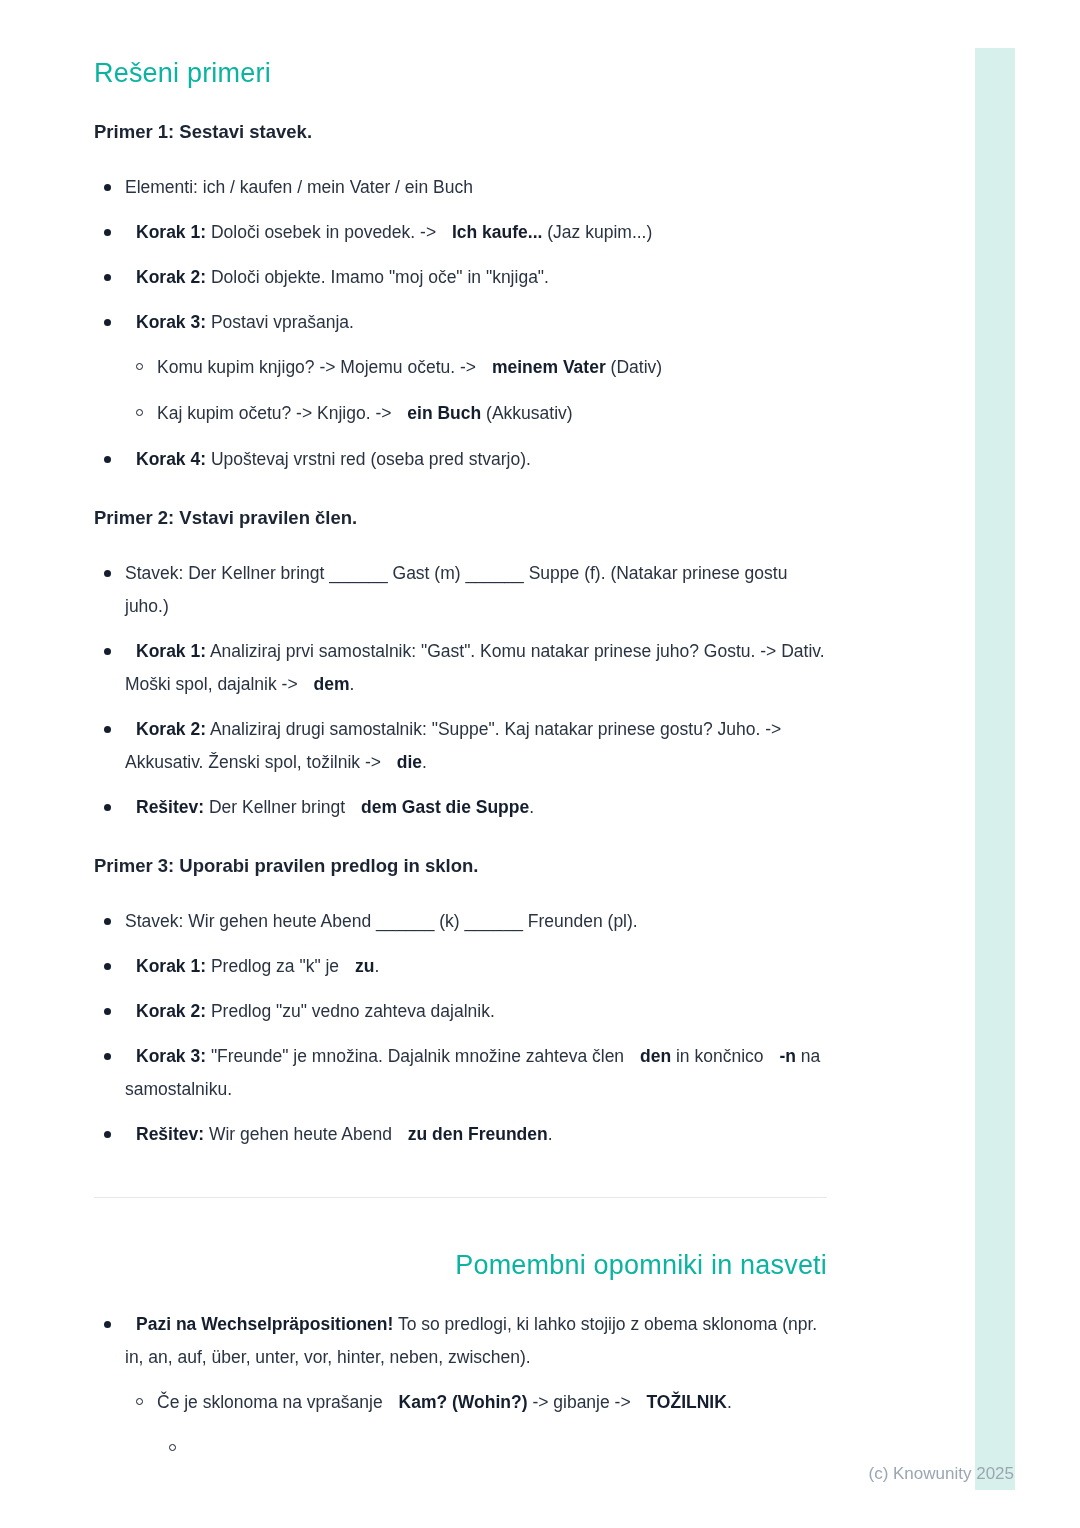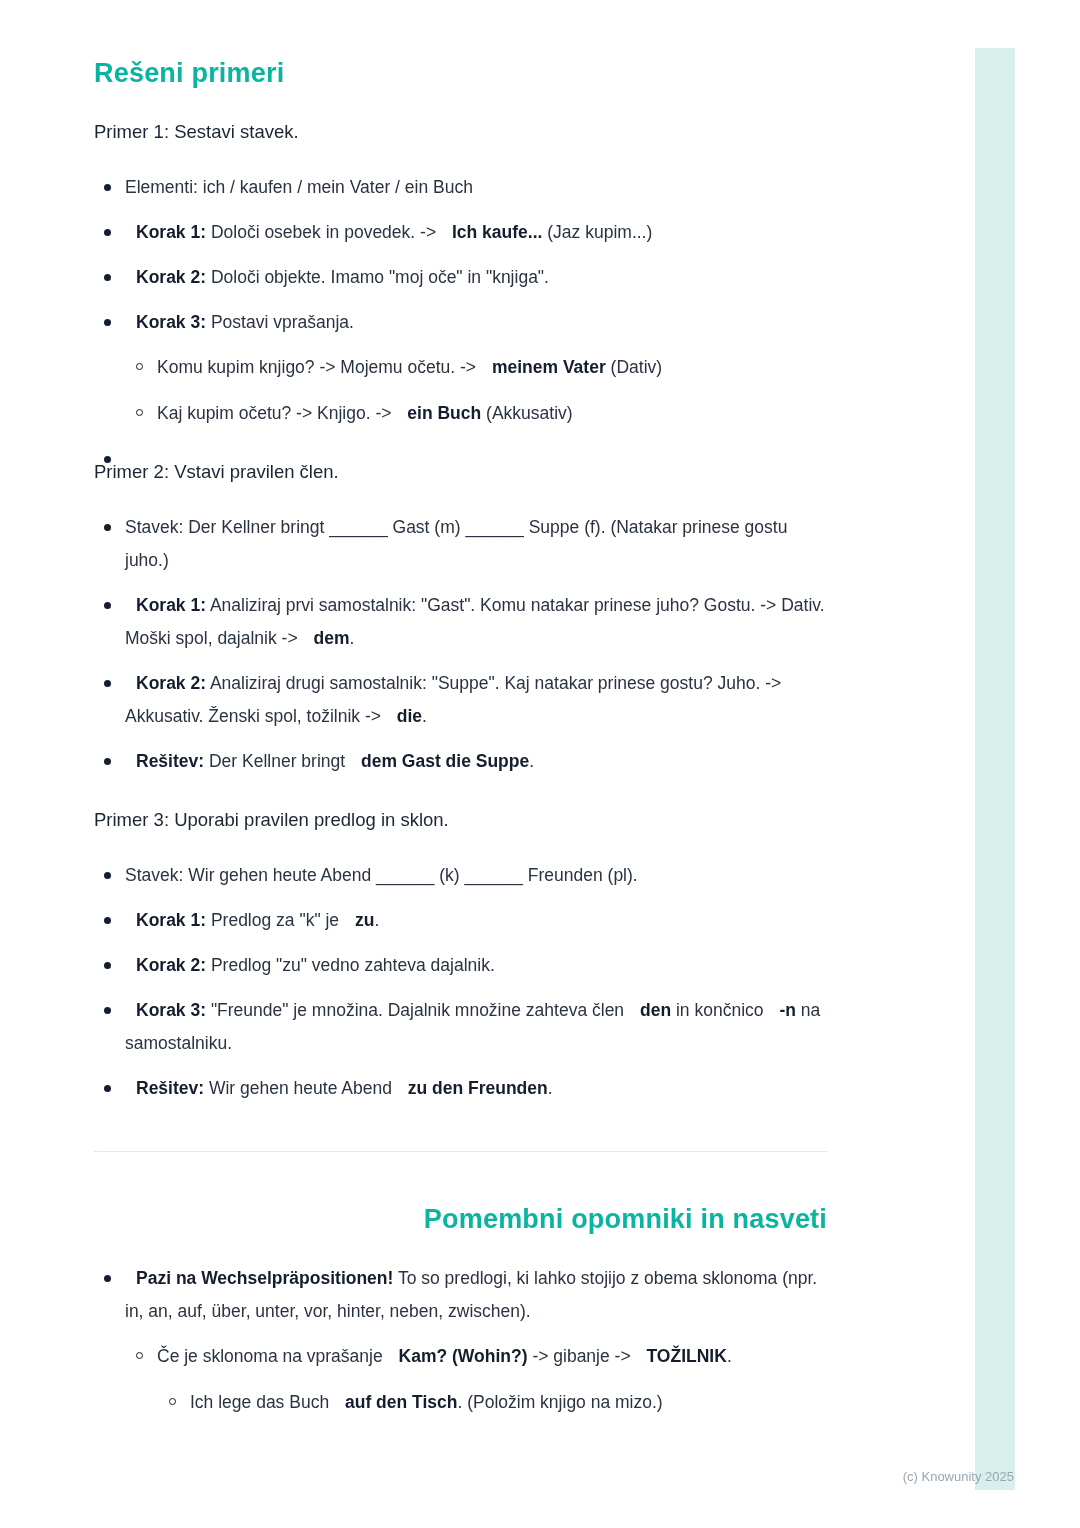--- a/index.html
+++ b/index.html
@@ -27,30 +27,30 @@
     background:var(--sidebar);
   }
   .content{
     position:absolute;
     left:94px;top:48px;
     width:733px;
   }
   .h1{
     color:var(--accent);
     font-size:27px;
-    font-weight:700;
+    font-weight:400;
     line-height:34px;
     margin:8px 0 26px 0;
     letter-spacing:0.2px;
   }
   .h1.spaced{margin-top:50px;text-align:right;}
   .h2{
     color:#1b2534;
     font-size:18.5px;
-    font-weight:400;
+    font-weight:700;
     line-height:24px;
     margin:30px 0 27px 0;
   }
   .list{margin:0 0 6px 0;}
   .item{
     position:relative;
     font-size:17.5px;
     line-height:33px;
     margin-bottom:12px;
   }
@@ -79,41 +79,41 @@
   .i{}
   .divider{
     border-top:1px solid var(--divider);
     margin:46px 0 0 0;
     height:0;
   }
   .footer{
     position:absolute;
     right:66px;
     bottom:44px;
-    font-size:13px;
+    font-size:17px;
     color:var(--muted);
     z-index:2;
   }
 </style>
 </head>
 <body>
 
 <div class="edge-bar"></div>
 
 <div class="content">
     <div class="h1">Rešeni primeri</div>
     <div class="h2">Primer 1: Sestavi stavek.</div>
     <div class="list">
       <div class="item lv1"><span class="bullet disc"></span><span><span>Elementi: ich / kaufen / mein Vater / ein Buch</span></span></div>
       <div class="item lv1"><span class="bullet disc"></span><span><span class="b">Korak 1:</span><span> Določi osebek in povedek. -&gt; </span><span class="b">Ich kaufe...</span><span> (Jaz kupim...)</span></span></div>
       <div class="item lv1"><span class="bullet disc"></span><span><span class="b">Korak 2:</span><span> Določi objekte. Imamo "moj oče" in "knjiga".</span></span></div>
       <div class="item lv1"><span class="bullet disc"></span><span><span class="b">Korak 3:</span><span> Postavi vprašanja.</span></span></div>
       <div class="item lv2"><span class="bullet circle"></span><span><span>Komu kupim knjigo? -&gt; Mojemu očetu. -&gt; </span><span class="b">meinem Vater</span><span> (Dativ)</span></span></div>
       <div class="item lv2"><span class="bullet circle"></span><span><span>Kaj kupim očetu? -&gt; Knjigo. -&gt; </span><span class="b">ein Buch</span><span> (Akkusativ)</span></span></div>
-      <div class="item lv1"><span class="bullet disc"></span></div>
+      <div class="item lv1"><span class="bullet disc"></span><span><span class="b">Korak 4:</span><span> Upoštevaj vrstni red (oseba pred stvarjo).</span></span></div>
     </div>
     <div class="h2">Primer 2: Vstavi pravilen člen.</div>
     <div class="list">
       <div class="item lv1"><span class="bullet disc"></span><span><span>Stavek: Der Kellner bringt ______ Gast (m) ______ Suppe (f). (Natakar prinese gostu juho.)</span></span></div>
       <div class="item lv1"><span class="bullet disc"></span><span><span class="b">Korak 1:</span><span> Analiziraj prvi samostalnik: "Gast". Komu natakar prinese juho? Gostu. -&gt; Dativ. Moški spol, dajalnik -&gt; </span><span class="b">dem</span><span>.</span></span></div>
       <div class="item lv1"><span class="bullet disc"></span><span><span class="b">Korak 2:</span><span> Analiziraj drugi samostalnik: "Suppe". Kaj natakar prinese gostu? Juho. -&gt; Akkusativ. Ženski spol, tožilnik -&gt; </span><span class="b">die</span><span>.</span></span></div>
       <div class="item lv1"><span class="bullet disc"></span><span><span class="b">Rešitev:</span><span> Der Kellner bringt </span><span class="b">dem Gast die Suppe</span><span>.</span></span></div>
     </div>
     <div class="h2">Primer 3: Uporabi pravilen predlog in sklon.</div>
     <div class="list">
@@ -121,17 +121,17 @@
       <div class="item lv1"><span class="bullet disc"></span><span><span class="b">Korak 1:</span><span> Predlog za "k" je </span><span class="b">zu</span><span>.</span></span></div>
       <div class="item lv1"><span class="bullet disc"></span><span><span class="b">Korak 2:</span><span> Predlog "zu" vedno zahteva dajalnik.</span></span></div>
       <div class="item lv1"><span class="bullet disc"></span><span><span class="b">Korak 3:</span><span> "Freunde" je množina. Dajalnik množine zahteva člen </span><span class="b">den</span><span> in končnico </span><span class="b">-n</span><span> na samostalniku.</span></span></div>
       <div class="item lv1"><span class="bullet disc"></span><span><span class="b">Rešitev:</span><span> Wir gehen heute Abend </span><span class="b">zu den Freunden</span><span>.</span></span></div>
     </div>
     <div class="divider"></div>
     <div class="h1 spaced">Pomembni opomniki in nasveti</div>
     <div class="list">
       <div class="item lv1"><span class="bullet disc"></span><span><span class="b">Pazi na Wechselpräpositionen!</span><span> To so predlogi, ki lahko stojijo z obema sklonoma (npr. </span><span class="i">in, an, auf, über, unter, vor, hinter, neben, zwischen</span><span>).</span></span></div>
       <div class="item lv2"><span class="bullet circle"></span><span><span>Če je sklonoma na vprašanje </span><span class="b">Kam? (Wohin?)</span><span> -&gt; gibanje -&gt; </span><span class="b">TOŽILNIK</span><span>.</span></span></div>
-      <div class="item lv3"><span class="bullet circle"></span><span><span>Ich lege das Buch </span><span class="b">auf den Tisch</span><span>. (Položim knjigo na mizo.)</span></span></div>
+      <div class="item lv3"><span class="bullet circle"></span></div>
     </div>
   </div>
 
 <div class="footer">(c) Knowunity 2025</div>
 
 </body></html>

